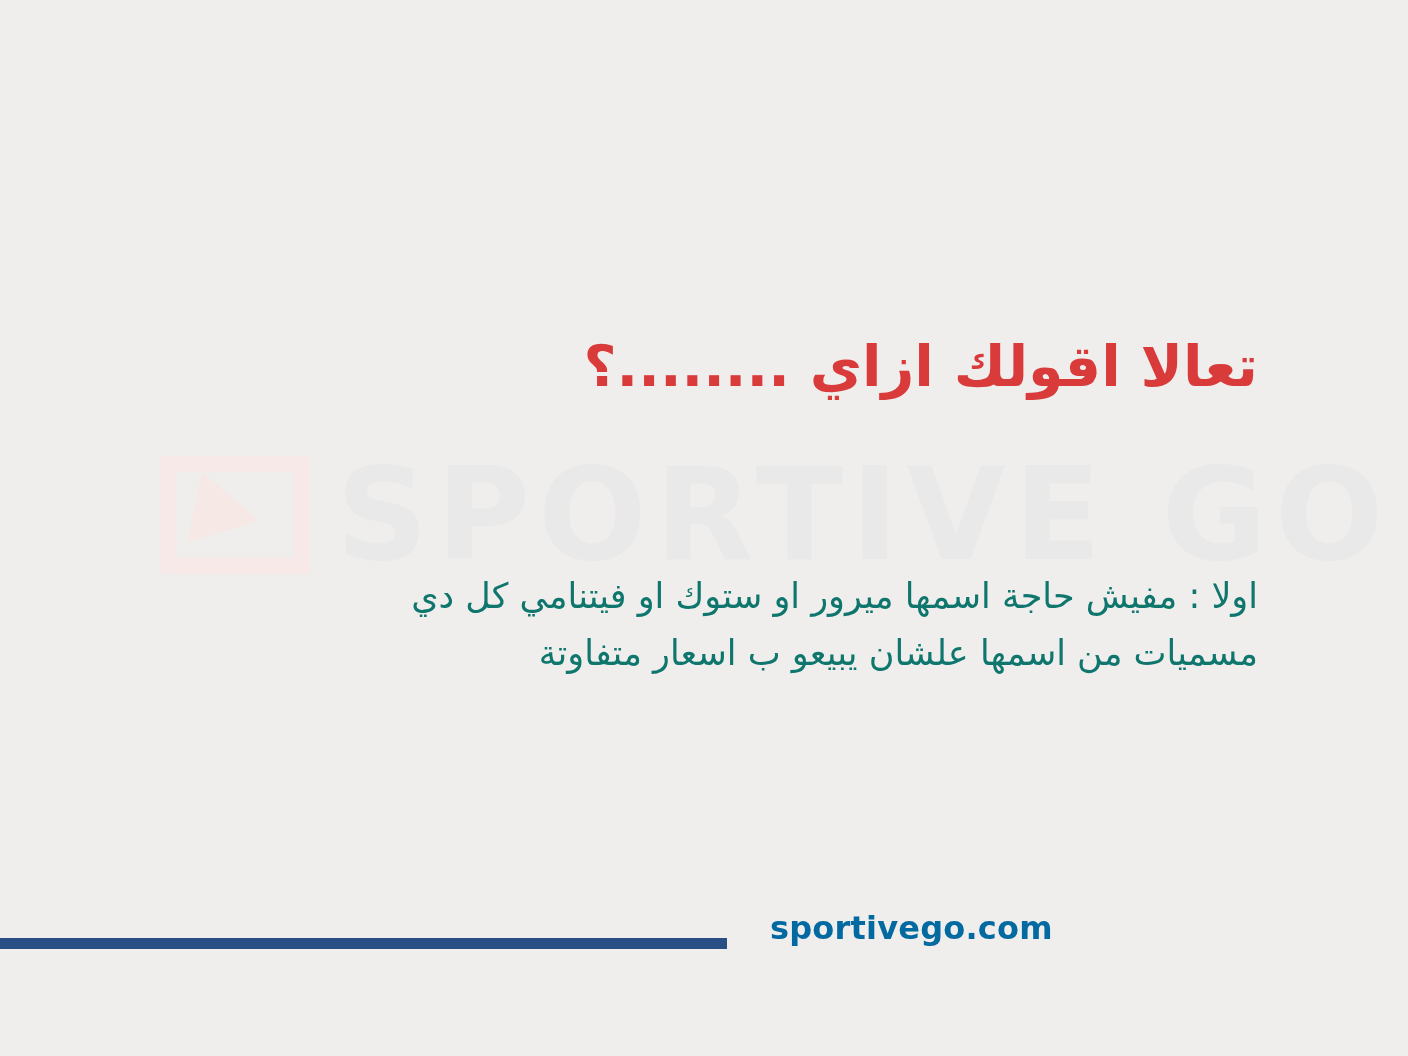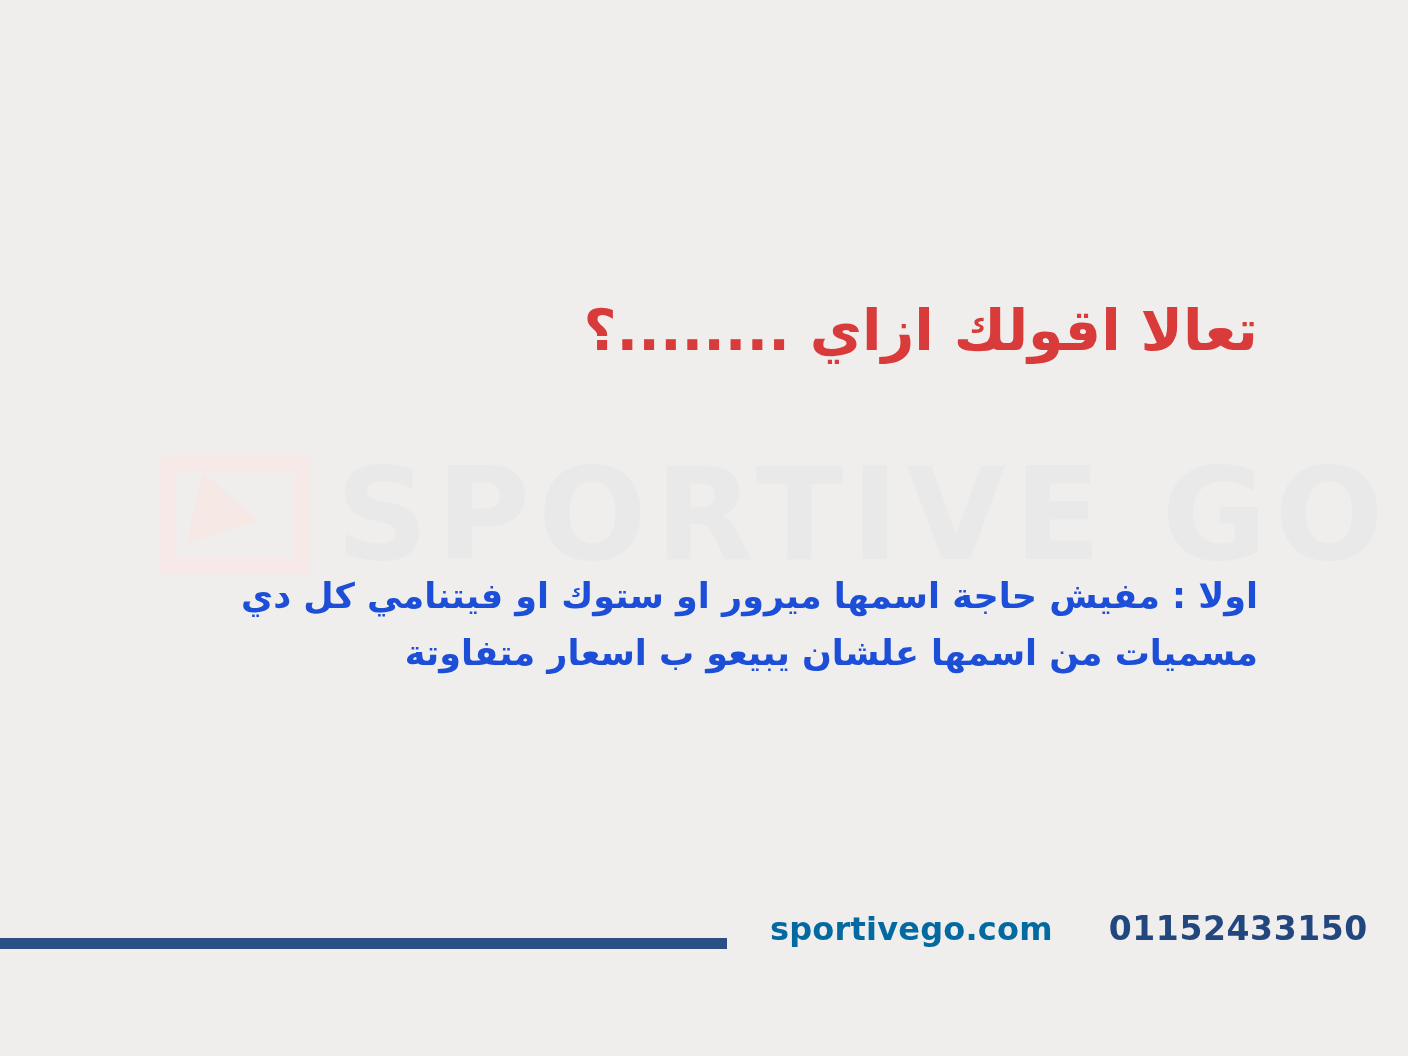--- a/index.html
+++ b/index.html
@@ -83,36 +83,37 @@
   }
   .headline-line {
     display: block;
     color: #d93b3b;
     font-weight: 700;
     font-size: 57px;
     line-height: 1.34;
     letter-spacing: 0px;
     white-space: nowrap;
     font-family: "DejaVu Sans", "Liberation Sans", sans-serif;
+    margin-top: 36px;
   }
 
   
   .bodycopy {
     position: absolute;
     right: 150px;
     top: 568px;
     width: 1110px;
     text-align: right;
     direction: rtl;
     unicode-bidi: isolate;
   }
   .body-line {
     display: block;
-    color: #1d4ed8;
-    font-weight: 700;
+    color: #0f766e;
+    font-weight: 400;
     font-size: 35px;
     line-height: 1.62;
     white-space: nowrap;
     font-family: "DejaVu Sans", "Liberation Sans", sans-serif;
   }
 
   
   .footer-rule {
     position: absolute;
     left: 0;
@@ -166,16 +167,15 @@
 
   <div class="bodycopy">
     <span class="body-line">اولا : مفيش حاجة اسمها ميرور او ستوك او فيتنامي كل دي</span>
     <span class="body-line">مسميات من اسمها علشان يبيعو ب اسعار متفاوتة</span>
   </div>
 
   <div class="footer-rule"></div>
 
   <div class="footer-contacts">
     <span class="footer-site">sportivego.com</span>
-    <span class="footer-phone">01152433150</span>
   </div>
 
 </div>
 
 </body></html>

